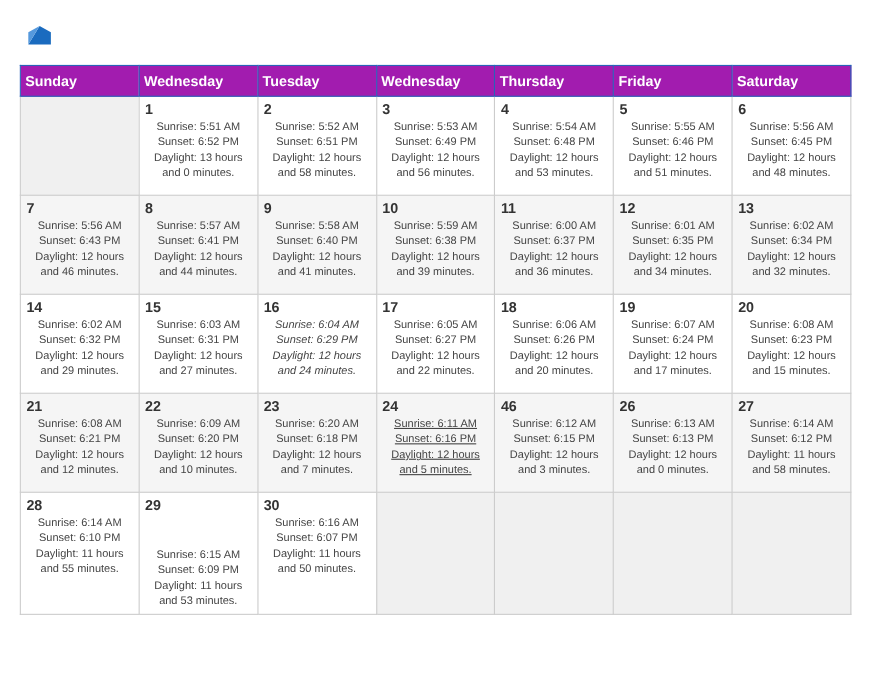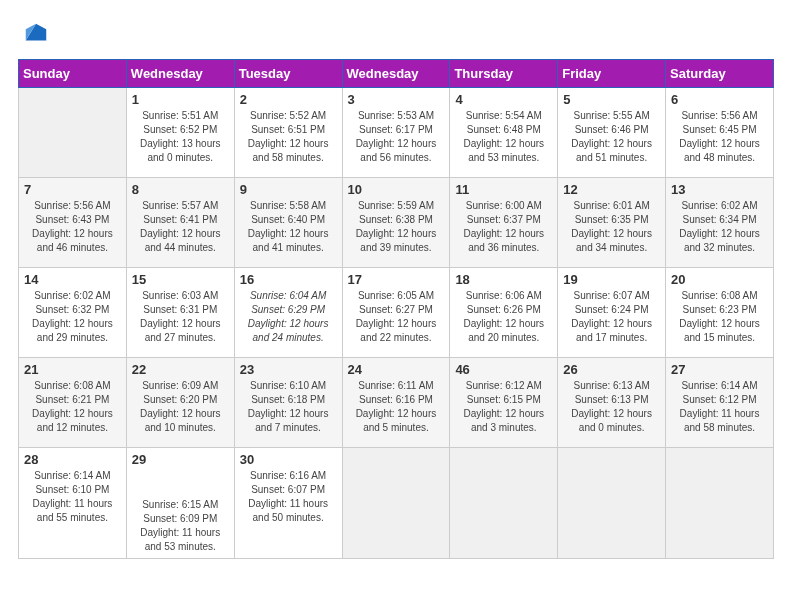--- a/index.html
+++ b/index.html
@@ -140,21 +140,21 @@
         <td>
           <div class="day-num">2</div>
           <div class="day-info" style="white-space: pre-line;">Sunrise: 5:52 AM
 Sunset: 6:51 PM
 Daylight: 12 hours
 and 58 minutes.</div>
         </td>
         <td>
           <div class="day-num">3</div>
           <div class="day-info" style="white-space: pre-line;">Sunrise: 5:53 AM
-Sunset: 6:17 PM
+Sunset: 6:49 PM
 Daylight: 12 hours
 and 56 minutes.</div>
         </td>
         <td>
           <div class="day-num">4</div>
           <div class="day-info" style="white-space: pre-line;">Sunrise: 5:54 AM
 Sunset: 6:48 PM
 Daylight: 12 hours
 and 53 minutes.</div>
         </td>
@@ -285,28 +285,28 @@
         </td>
         <td>
           <div class="day-num">22</div>
           <div class="day-info" style="white-space: pre-line;">Sunrise: 6:09 AM
 Sunset: 6:20 PM
 Daylight: 12 hours
 and 10 minutes.</div>
         </td>
         <td>
           <div class="day-num">23</div>
-          <div class="day-info" style="white-space: pre-line;">Sunrise: 6:10 AM
+          <div class="day-info" style="white-space: pre-line;">Sunrise: 6:20 AM
 Sunset: 6:18 PM
 Daylight: 12 hours
 and 7 minutes.</div>
         </td>
         <td>
           <div class="day-num">24</div>
-          <div class="day-info" style="white-space: pre-line;">Sunrise: 6:11 AM
+          <div class="day-info" style="white-space: pre-line; text-decoration: underline;">Sunrise: 6:11 AM
 Sunset: 6:16 PM
 Daylight: 12 hours
 and 5 minutes.</div>
         </td>
         <td>
           <div class="day-num">46</div>
           <div class="day-info" style="white-space: pre-line;">Sunrise: 6:12 AM
 Sunset: 6:15 PM
 Daylight: 12 hours
 and 3 minutes.</div>

